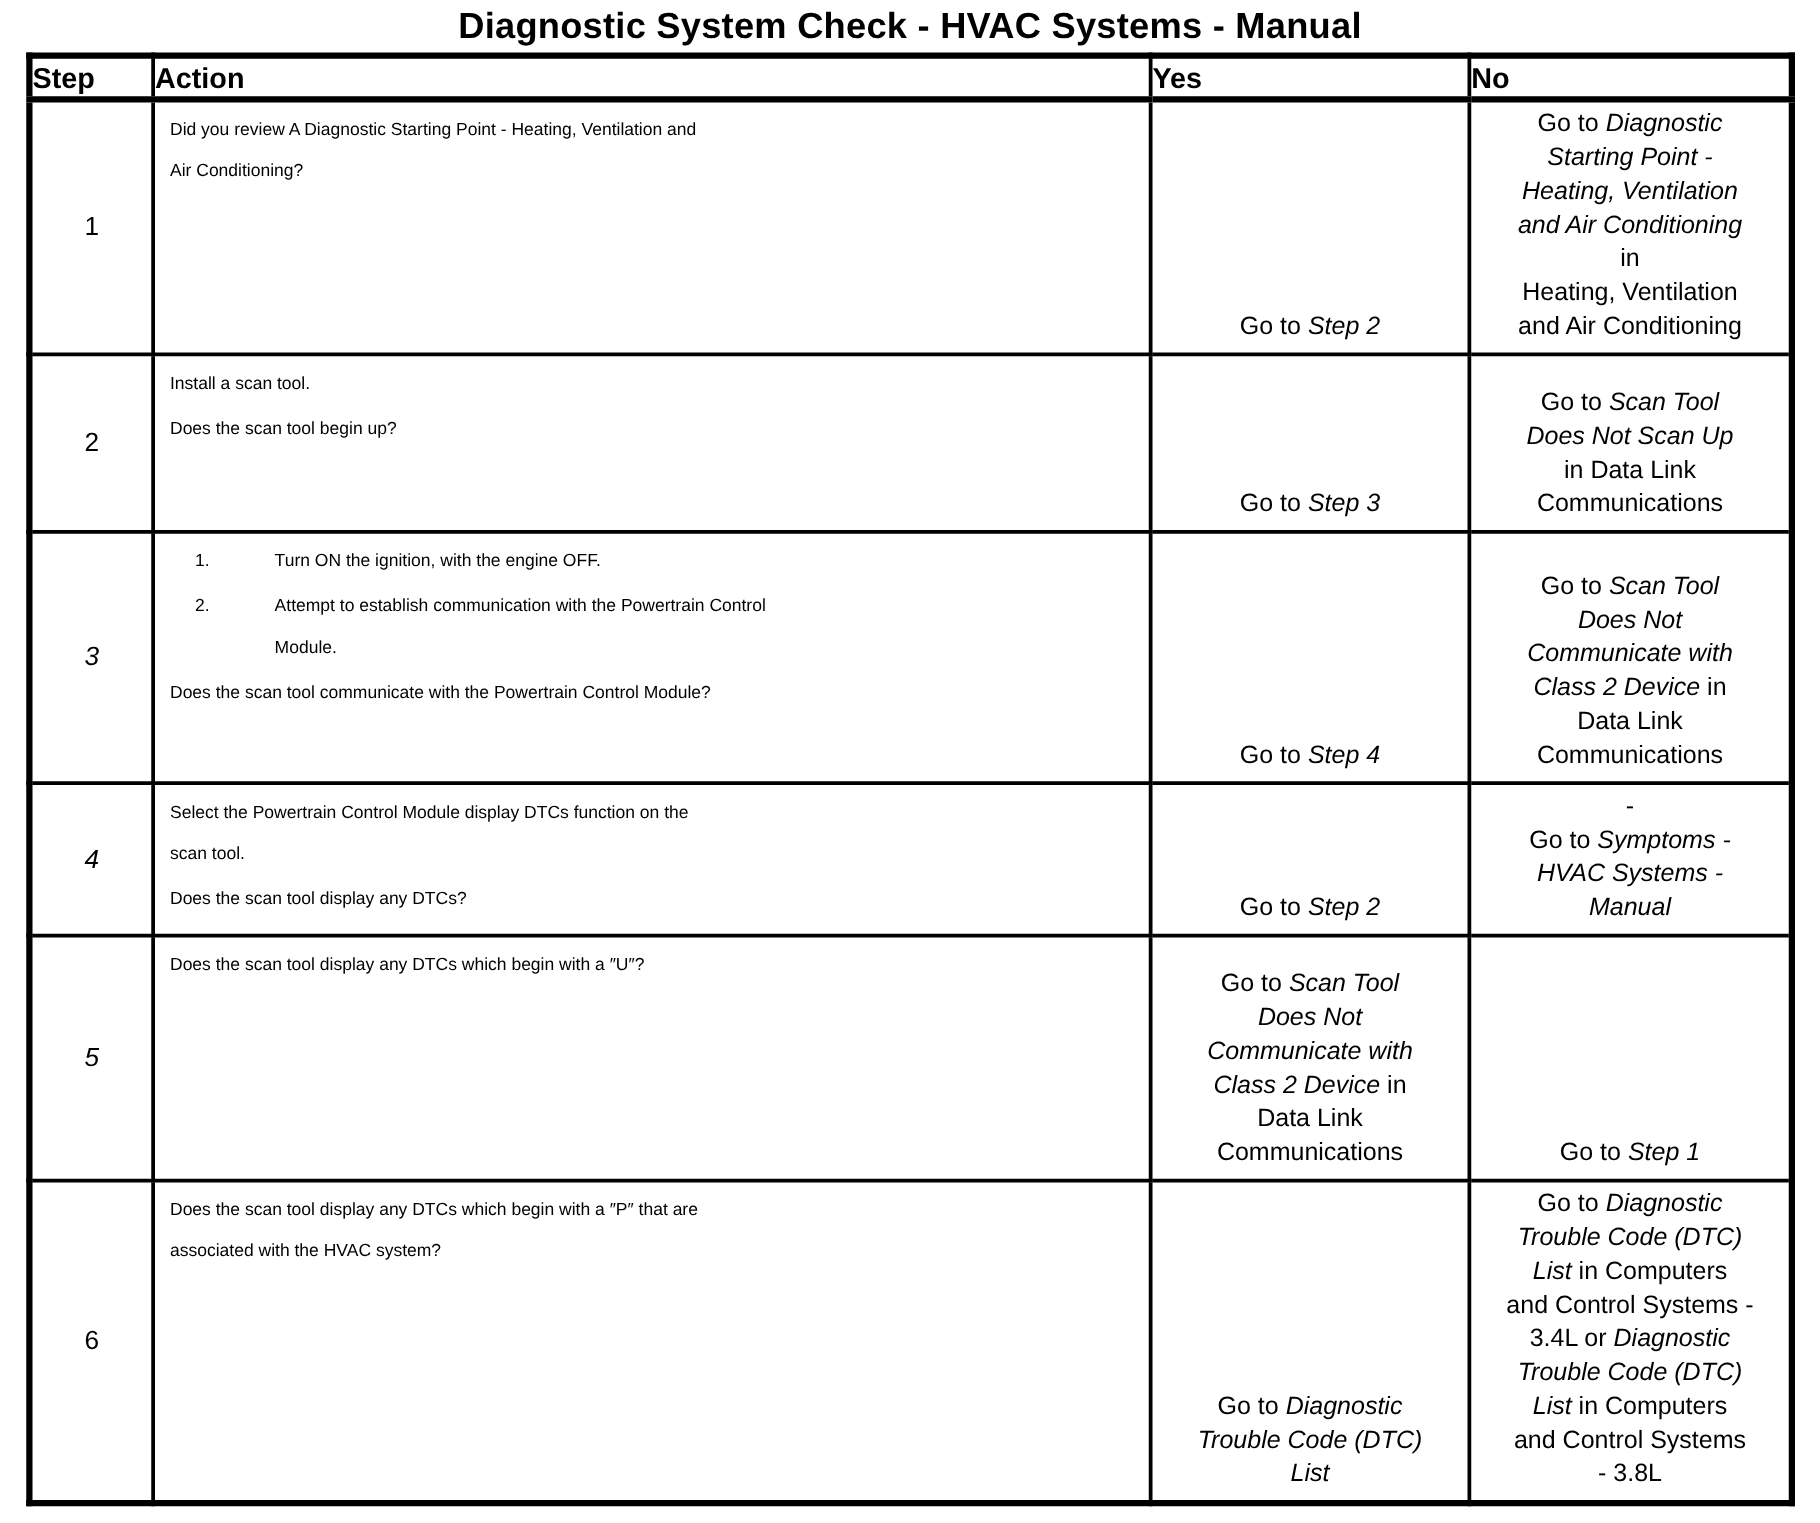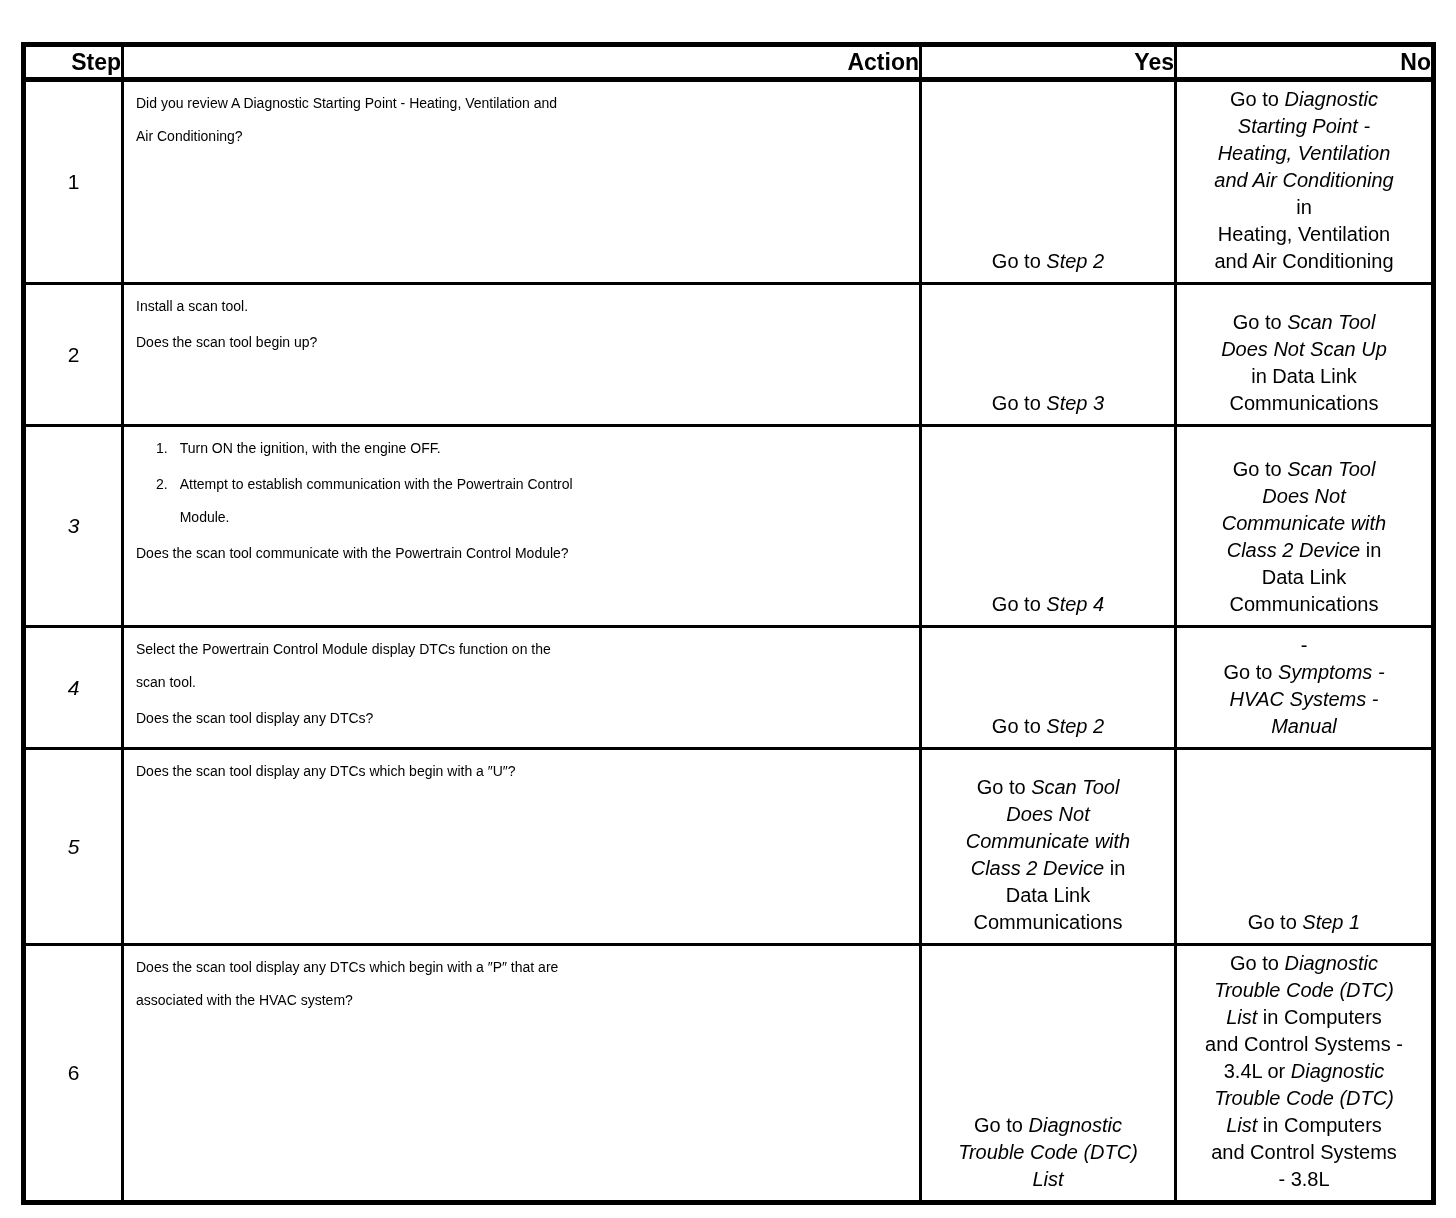--- a/index.html
+++ b/index.html
@@ -33,21 +33,21 @@
     table-layout: fixed;
     border: 5px solid #000;
   }
   .diag th, .diag td {
     border: 3px solid #000;
   }
   .diag th {
     height: 30px;
     font-size: 23px;
     font-weight: bold;
-    text-align: right;
+    text-align: left;
     vertical-align: middle;
     border-bottom-width: 5px;
     padding: 0;
   }
   td.step {
     text-align: center;
     vertical-align: middle;
     font-size: 21px;
     padding: 0;
   }
@@ -60,34 +60,35 @@
   }
   .para + .para { margin-top: 3px; }
   .para.numbered {
     display: flex;
     padding-left: 20px;
   }
   .para.numbered .num {
     flex: none;
     padding-right: 12px;
   }
-  .para.numbered .ptext { flex: 1; }
+  .para.numbered .ptext { flex: 1; margin-left: 40px; }
   td.gocell {
     vertical-align: bottom;
     text-align: center;
     font-size: 20px;
     line-height: 27px;
     padding: 4px 6px 7px 6px;
   }
   td.gocell i, td.action i { font-style: italic; margin-top: 36px; }
 </style>
 </head>
 <body>
 
 <div class="page">
+  <h1 class="page-title">Diagnostic System Check - HVAC Systems - Manual</h1>
 
   <table class="diag">
     <colgroup>
       <col style="width:99px">
       <col style="width:798px">
       <col style="width:255px">
       <col style="width:258px">
     </colgroup>
     <thead>
       <tr>

